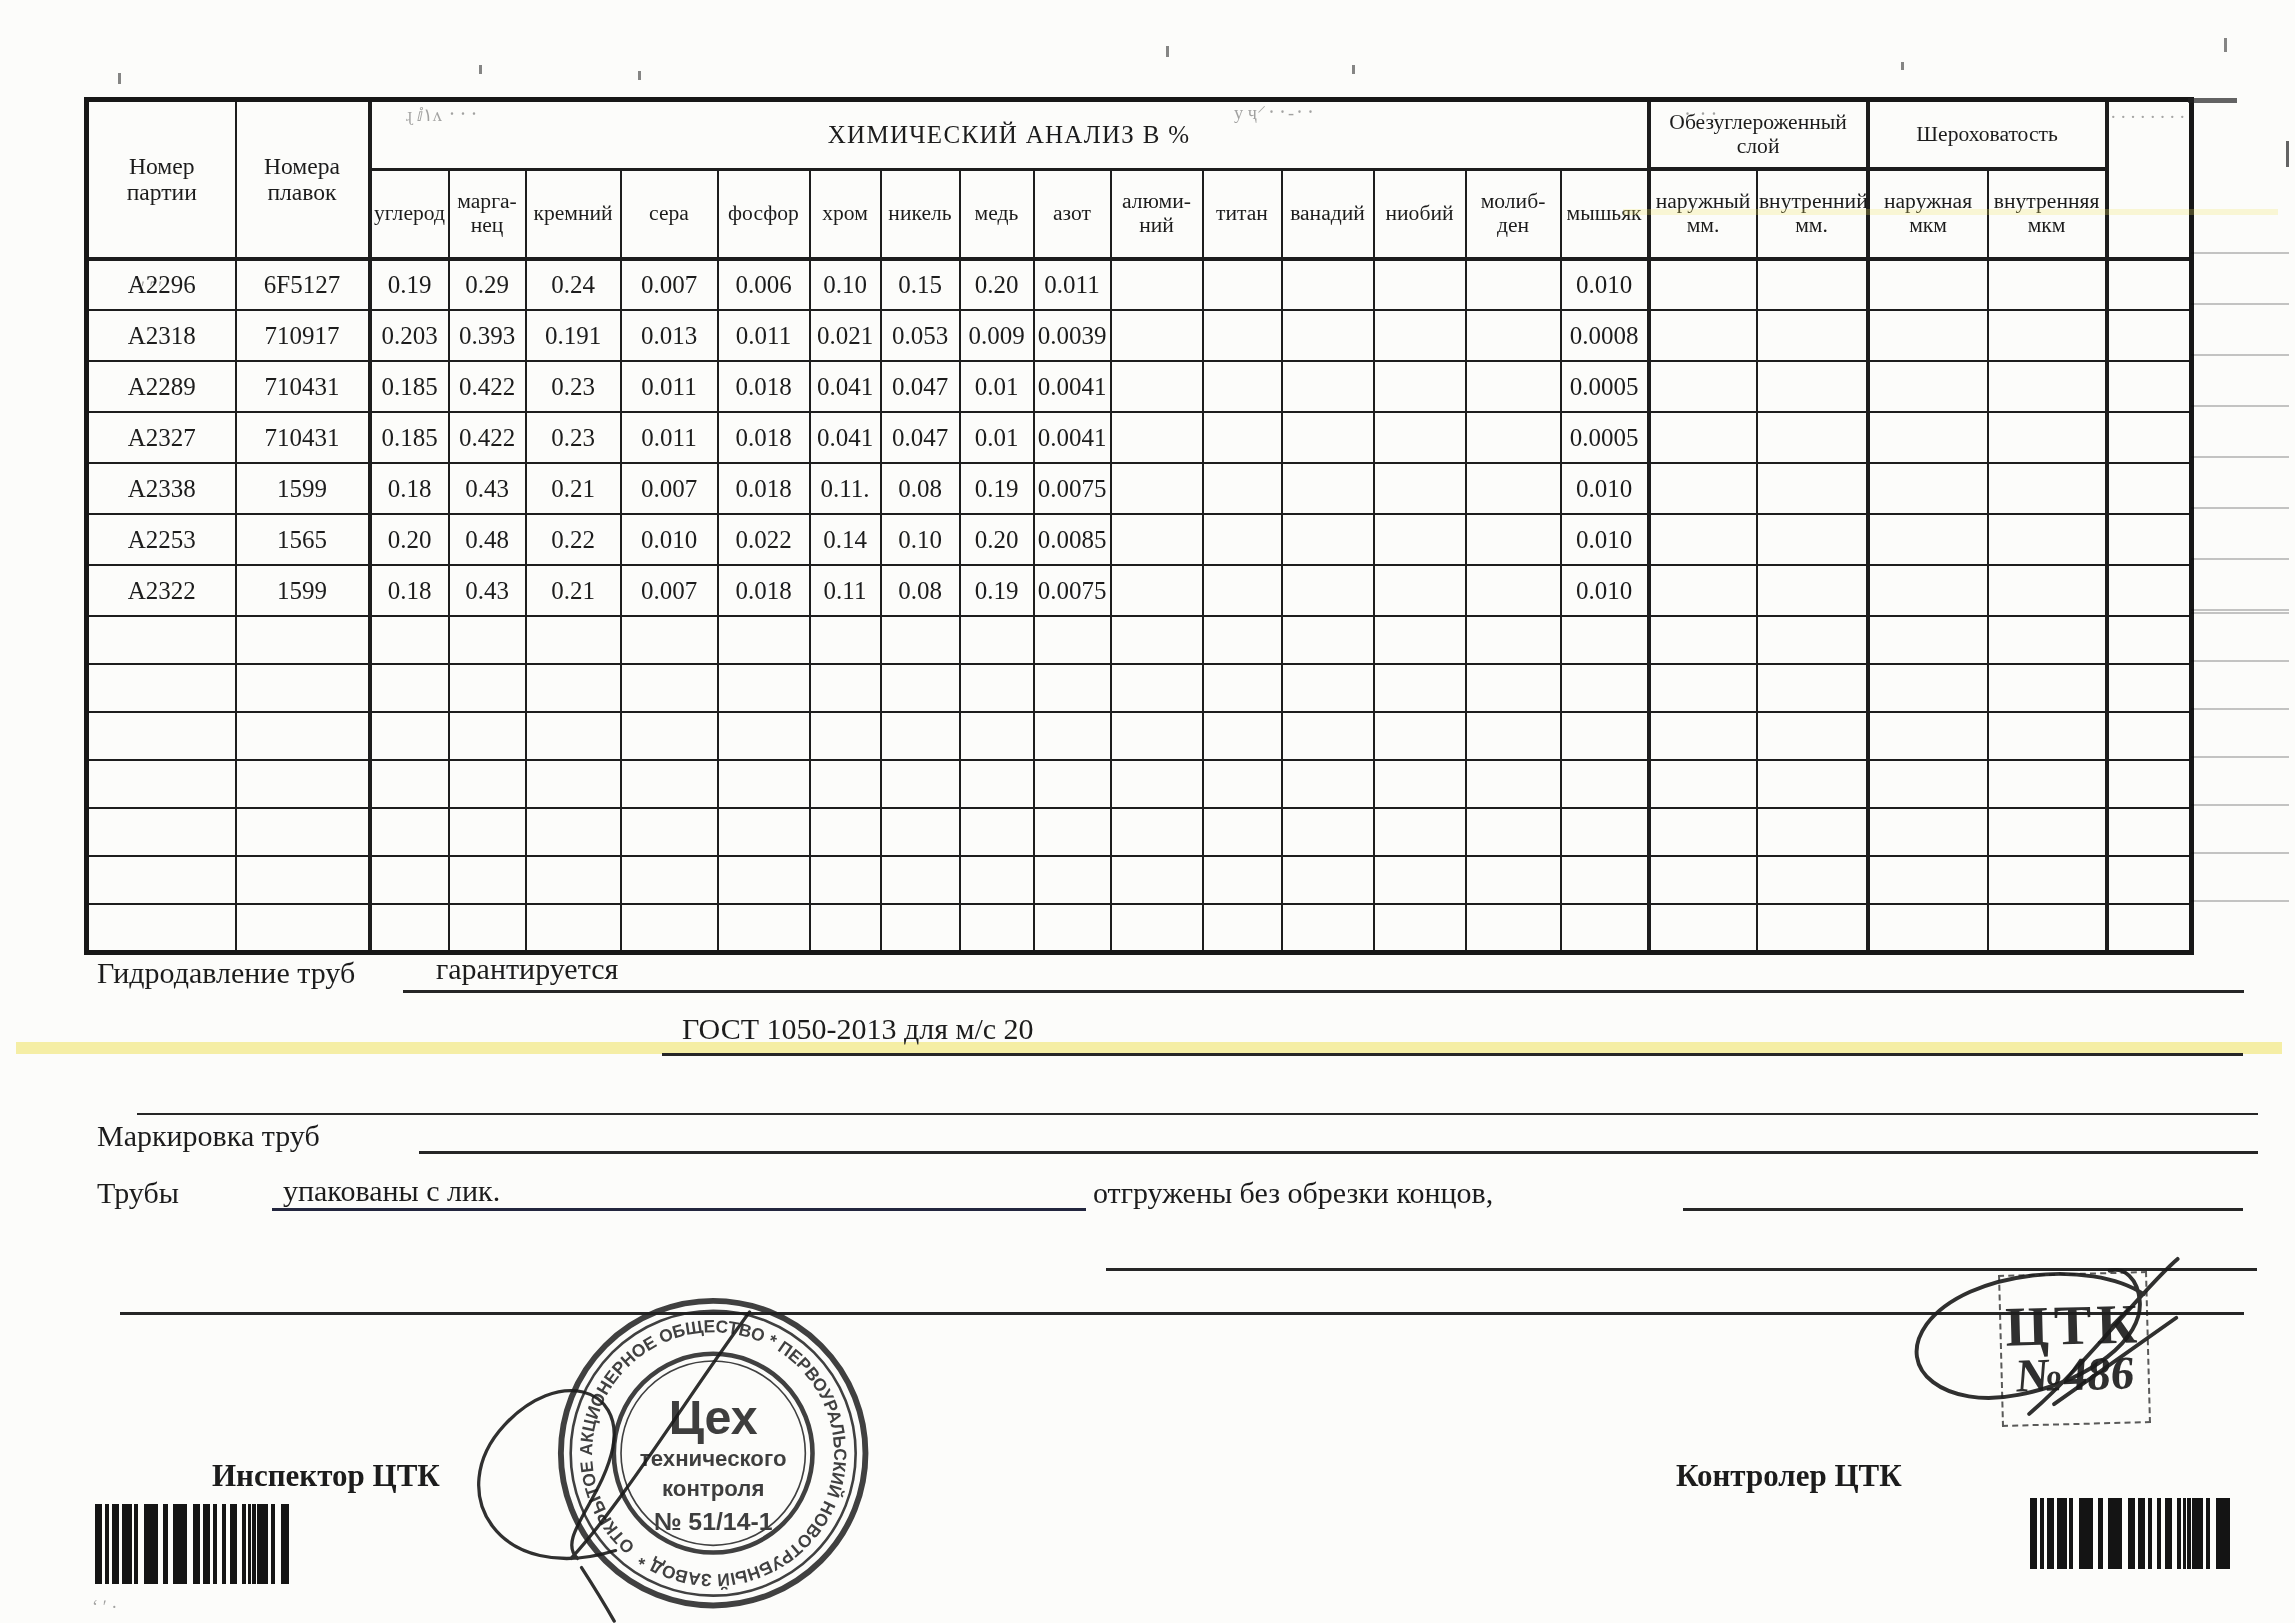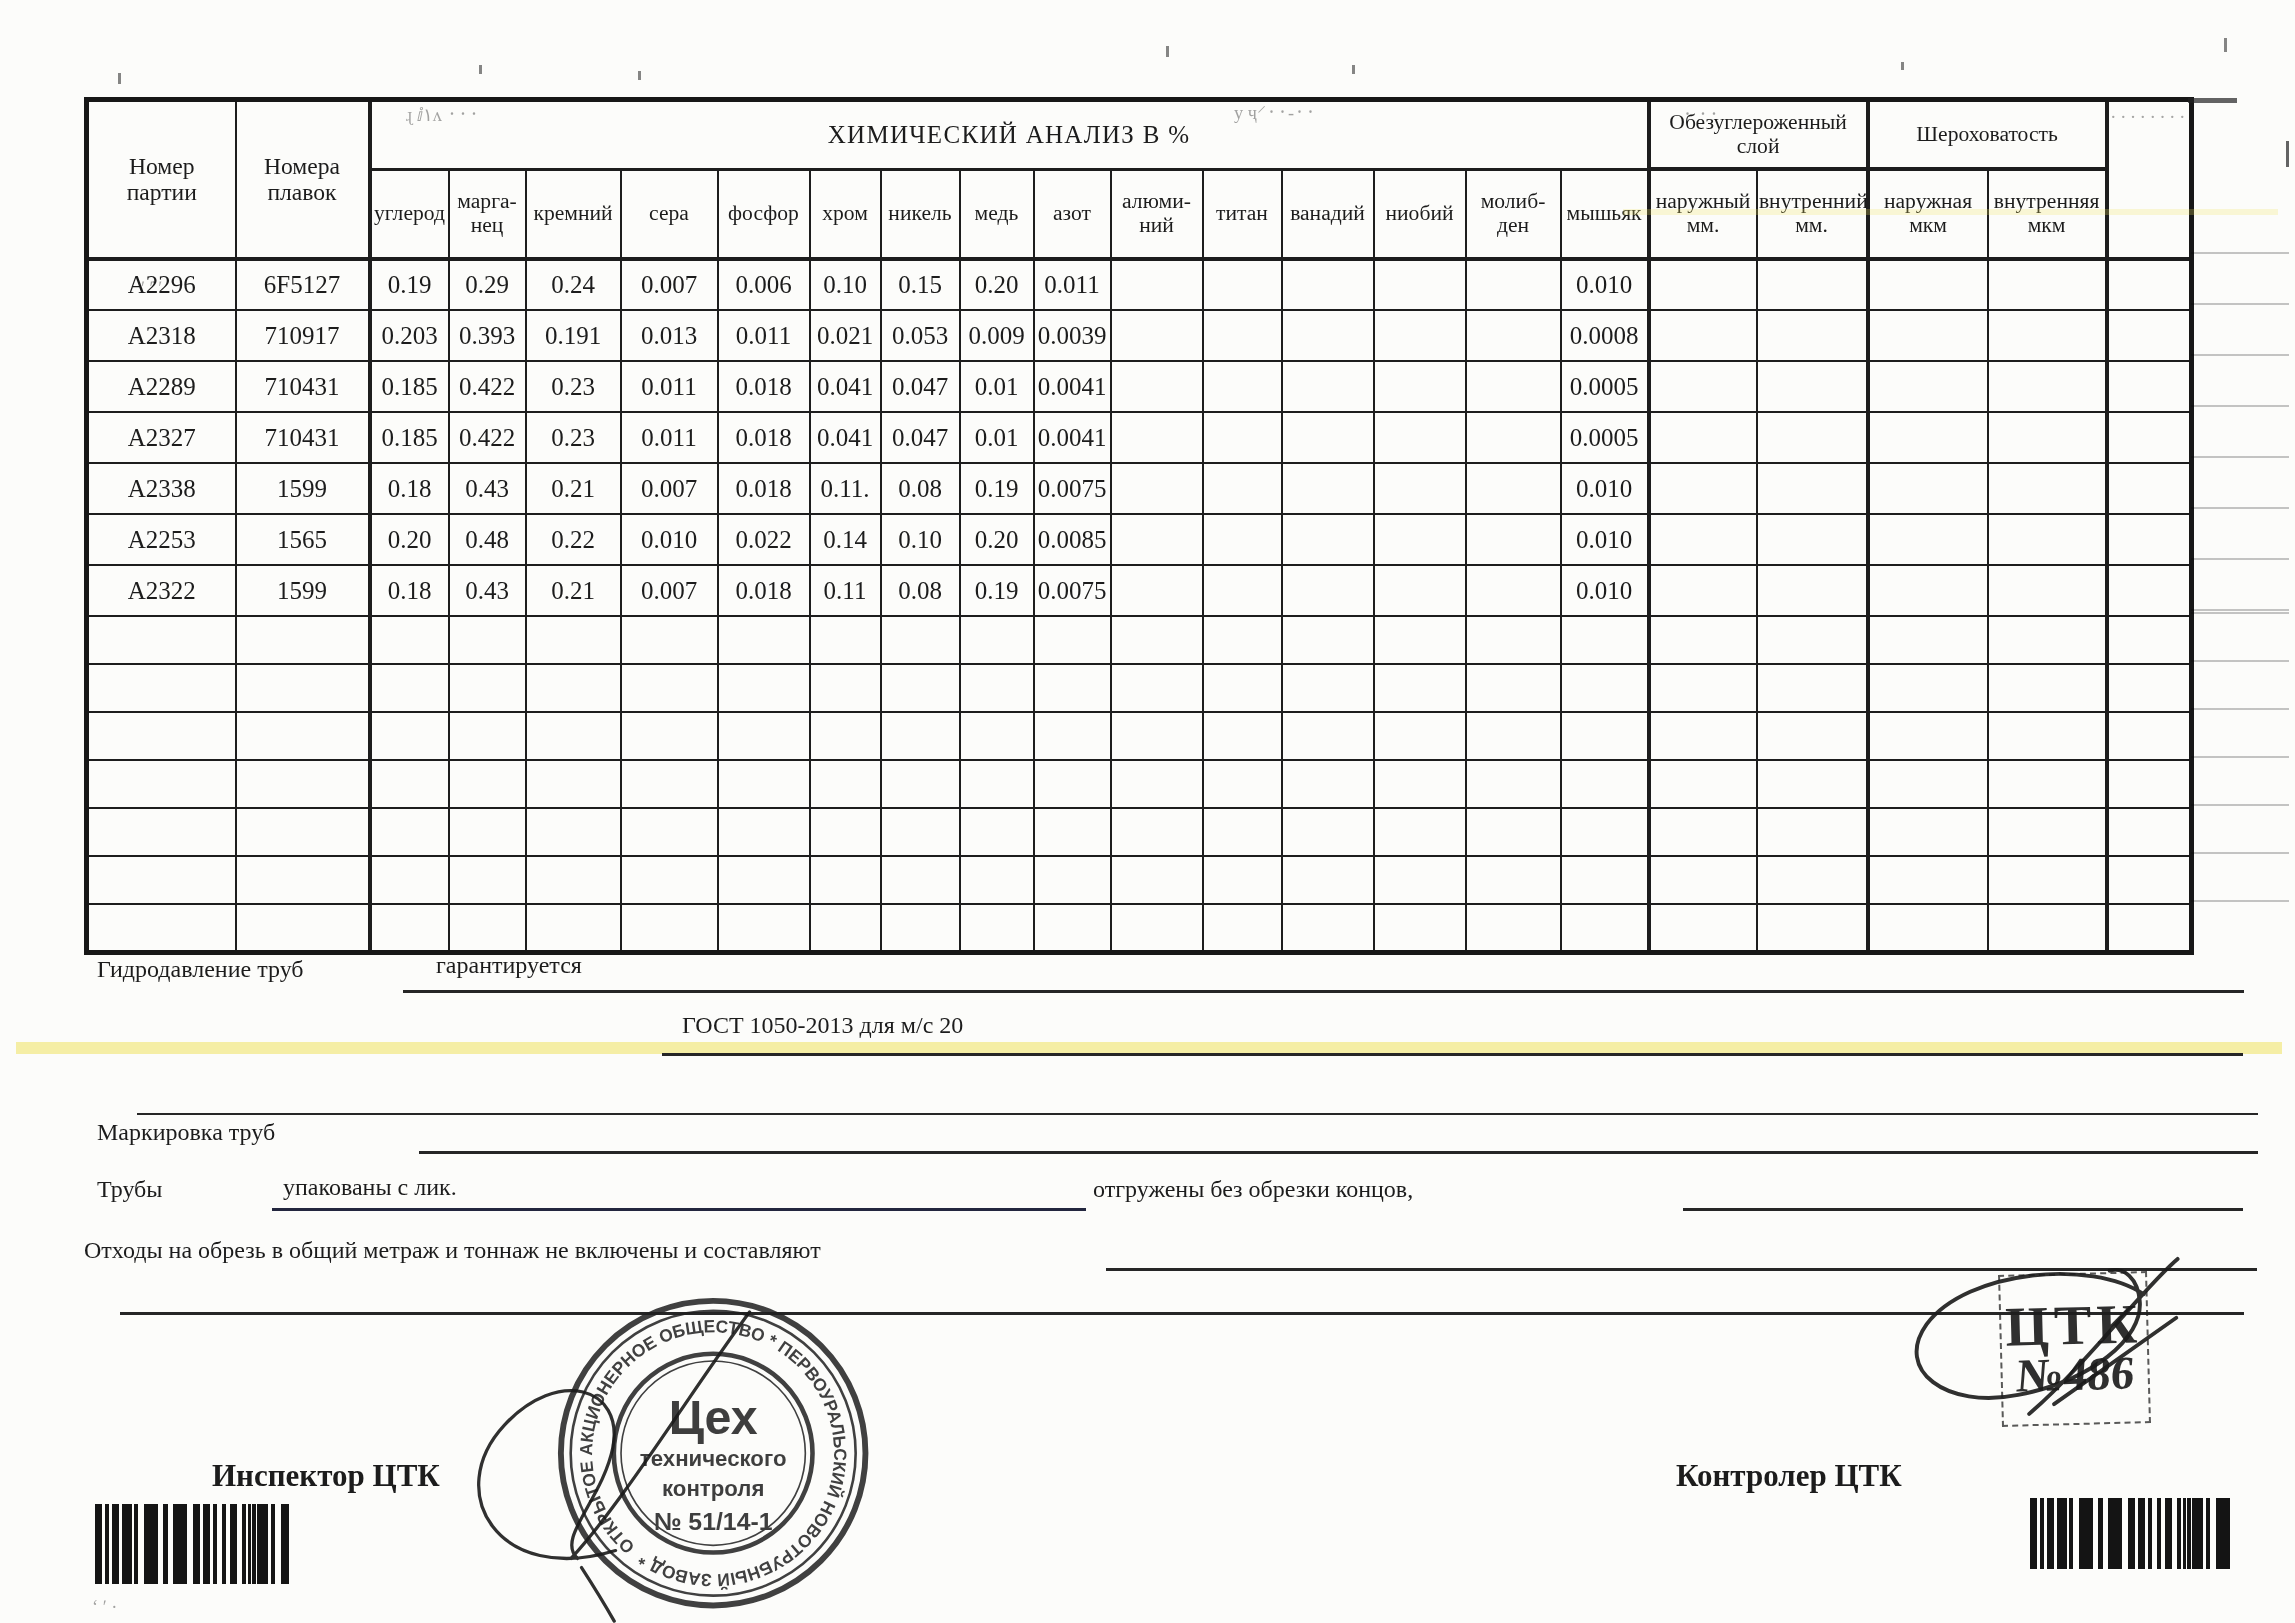--- a/index.html
+++ b/index.html
@@ -17,21 +17,21 @@
   .cert tr.sub th{height:86px;}
   .cert tbody tr{height:51px;}
   .cert tbody tr.empty{height:48px;}
   .cert th.hd2{font-size:23.6px;}
   .tr7{border-right-width:4.6px !important;}
   .cert td.c2,.cert td.c17,.cert td.c19,.cert td.c21{border-right-width:4.6px;}
   .corner{position:relative;}
   .corner .faint{position:absolute;left:-39px;top:3.9px;white-space:nowrap;opacity:.38;
                  filter:blur(0.7px);font-size:19.6px;letter-spacing:3.3px;}
   
-  .lbl,.val{position:absolute;white-space:nowrap;font-size:24px;line-height:1.1;}
+  .lbl,.val{position:absolute;white-space:nowrap;font-size:30px;line-height:1.1;}
   .signer{position:absolute;white-space:nowrap;font-size:31px;font-weight:600;}
   .uline{position:absolute;height:2.6px;background:#262626;}
   .uline.navy{height:3.3px;background:#23263e;}
   .hl{position:absolute;background:rgba(238,226,95,.55);filter:blur(0.7px);}
   
   .svgabs{position:absolute;}
   .stampbox{position:absolute;left:2000px;top:1273px;width:145px;height:148px;
             border:2px dashed rgba(30,30,30,.8);transform:rotate(-1.5deg);
             display:flex;flex-direction:column;align-items:center;justify-content:center;
             color:#1e1e1e;opacity:.92;}
@@ -473,21 +473,20 @@
 
   <div class="lbl" style="left:97px;top:1119px;">Маркировка труб</div>
   <div class="uline" style="left:419px;top:1151px;width:1839px;"></div>
 
   <div class="lbl" style="left:97px;top:1176px;">Трубы</div>
   <div class="val" style="left:283px;top:1174px;">упакованы с лик.</div>
   <div class="uline navy" style="left:272px;top:1208px;width:814px;"></div>
   <div class="lbl" style="left:1093px;top:1176px;">отгружены без обрезки концов,</div>
   <div class="uline" style="left:1683px;top:1208px;width:560px;"></div>
 
-  <div class="lbl" style="left:84px;top:1237px;">Отходы на обрезь в общий метраж и тоннаж не включены и составляют</div>
   <div class="uline" style="left:1106px;top:1268px;width:1151px;"></div>
 
   <div class="uline" style="left:120px;top:1312px;width:2124px;"></div>
 
 
   <div class="signer" style="left:212px;top:1458px;">Инспектор ЦТК</div>
   <div class="signer" style="left:1676px;top:1458px;">Контролер ЦТК</div>
 
   <svg class="svgabs" style="left:555px;top:1295px;opacity:.85;" width="317" height="317" viewBox="0 0 485 485">
     <g fill="none" stroke="#202020">

